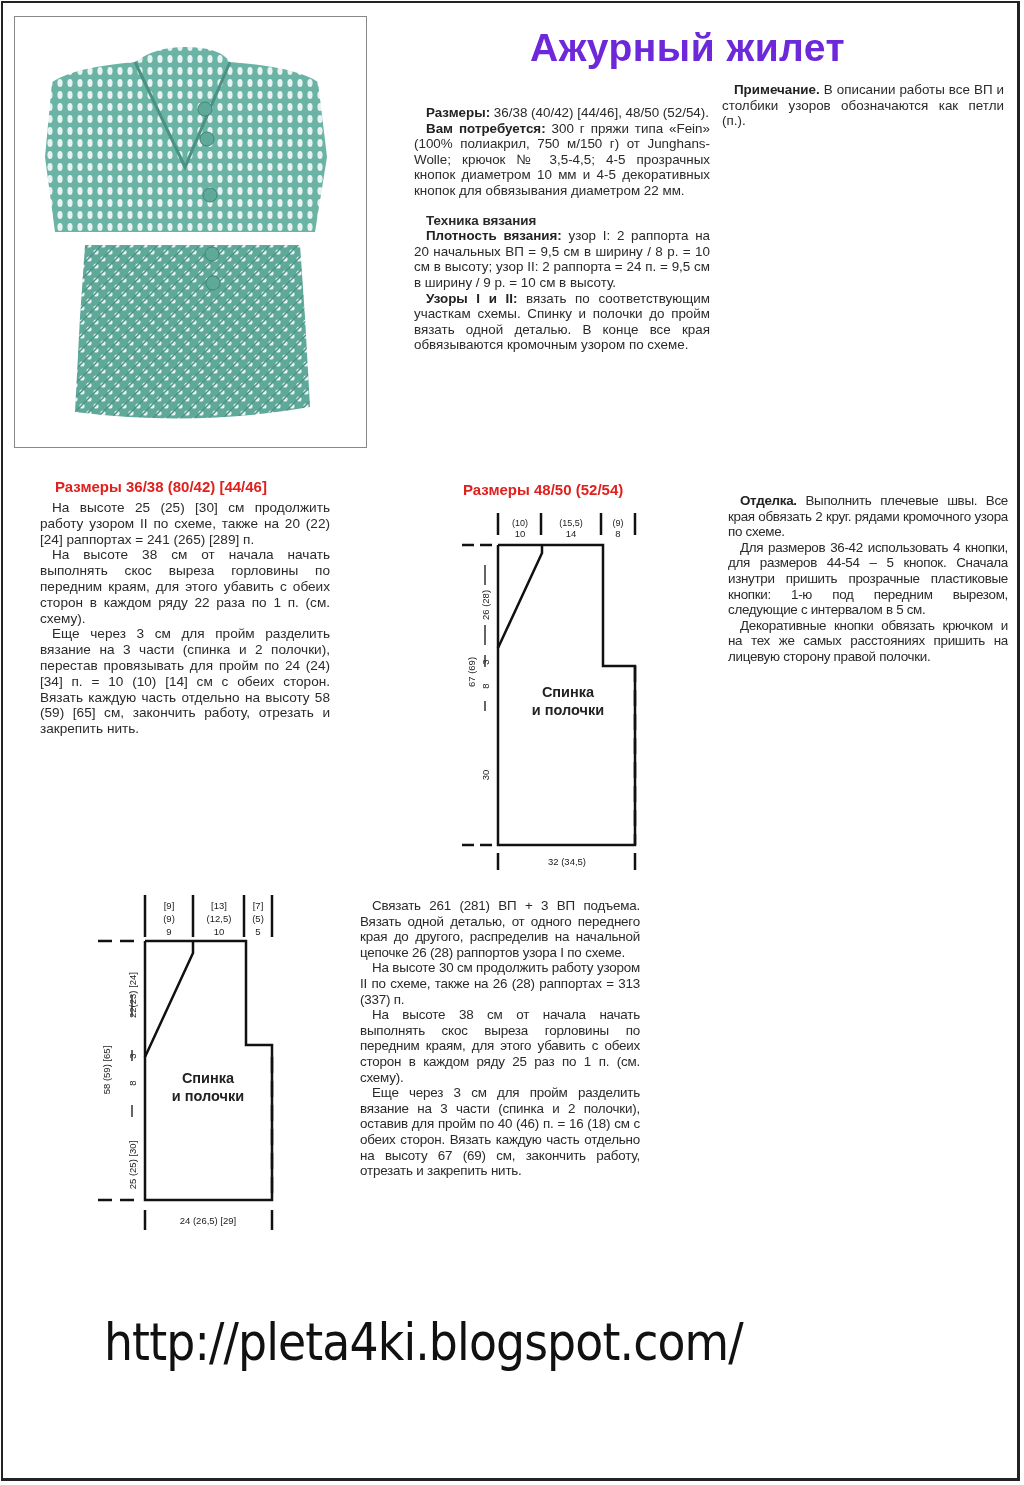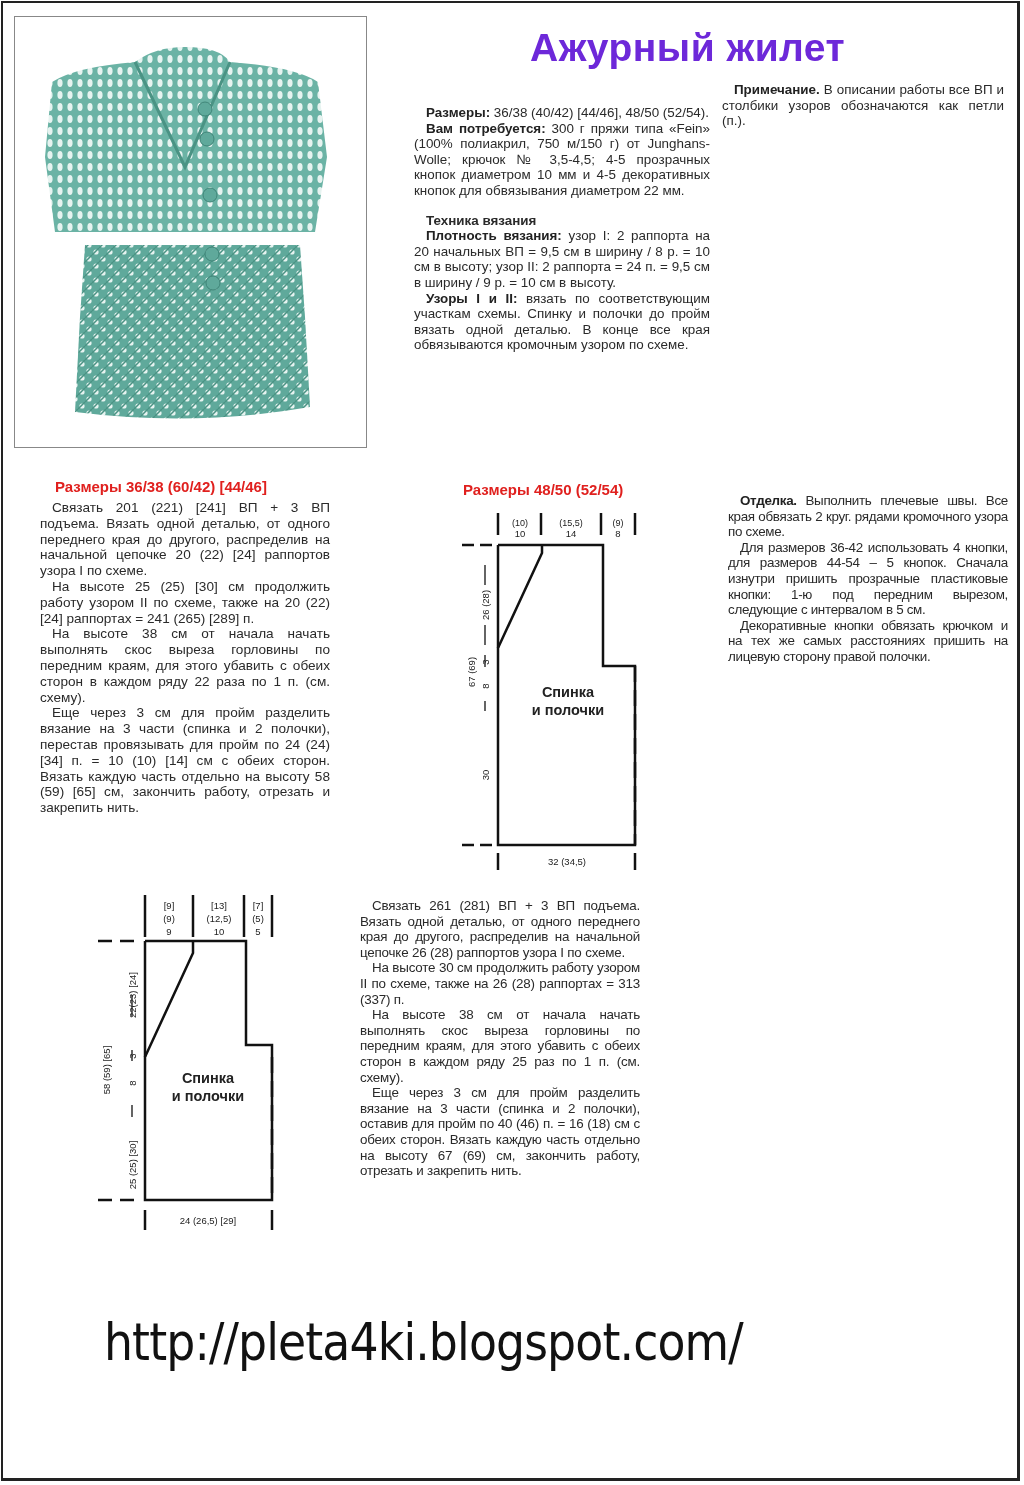--- a/index.html
+++ b/index.html
@@ -58,23 +58,22 @@
   <p><b>Вам потребуется:</b><span> 300 г пряжи типа «Fein» (100% полиакрил, 750 м/150 г) от Junghans-Wolle; крючок № 3,5-4,5; 4-5 прозрачных кнопок диаметром 10 мм и 4-5 декоративных кнопок для обвязывания диаметром 22 мм.</span></p>
   <p class="h">Техника вязания</p>
   <p><b>Плотность вязания:</b><span> узор I: 2 раппорта на 20 начальных ВП = 9,5 см в ширину / 8 р. = 10 см в высоту; узор II: 2 раппорта = 24 п. = 9,5 см в ширину / 9 р. = 10 см в высоту.</span></p>
   <p><b>Узоры I и II:</b><span> вязать по соответствующим участкам схемы. Спинку и полочки до пройм вязать одной деталью. В конце все края обвязываются кромочным узором по схеме.</span></p>
 </div>
 
 <div class="txt" style="left:722px; top:82px; width:282px;">
   <p><b>Примечание.</b><span> В описании работы все ВП и столбики узоров обозначаются как петли (п.).</span></p>
 </div>
 
-<div class="red-h" style="left:55px; top:478px;">Размеры 36/38 (60/42) [44/46]</div>
+<div class="red-h" style="left:55px; top:478px;">Размеры 36/38 (80/42) [44/46]</div>
 <div class="txt" style="left:40px; top:500px; width:290px; font-size:13.6px; line-height:15.8px;">
-  <p>Связать 201 (221) [241] ВП + 3 ВП подъема. Вязать одной деталью, от одного переднего края до другого, распределив на начальной цепочке 20 (22) [24] раппортов узора I по схеме.</p>
   <p>На высоте 25 (25) [30] см продолжить работу узором II по схеме, также на 20 (22) [24] раппортах = 241 (265) [289] п.</p>
   <p>На высоте 38 см от начала начать выполнять скос выреза горловины по передним краям, для этого убавить с обеих сторон в каждом ряду 22 раза по 1 п. (см. схему).</p>
   <p>Еще через 3 см для пройм разделить вязание на 3 части (спинка и 2 полочки), перестав провязывать для пройм по 24 (24) [34] п. = 10 (10) [14] см с обеих сторон. Вязать каждую часть отдельно на высоту 58 (59) [65] см, закончить работу, отрезать и закрепить нить.</p>
 </div>
 
 <div class="red-h" style="left:463px; top:481px;">Размеры 48/50 (52/54)</div>
 
 <svg class="diagram" style="left:440px; top:505px;" width="240" height="370">
   <g stroke="#111" stroke-width="2.5" fill="none">
     <line x1="58" y1="8" x2="58" y2="30"></line>

